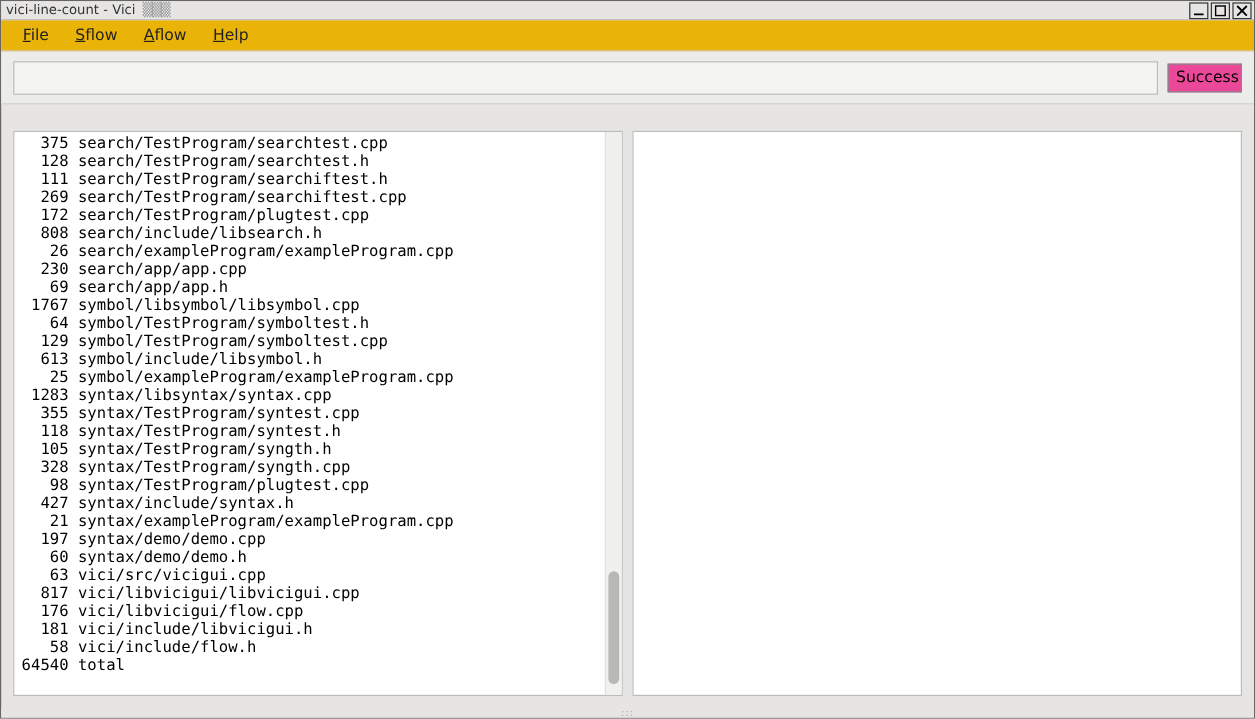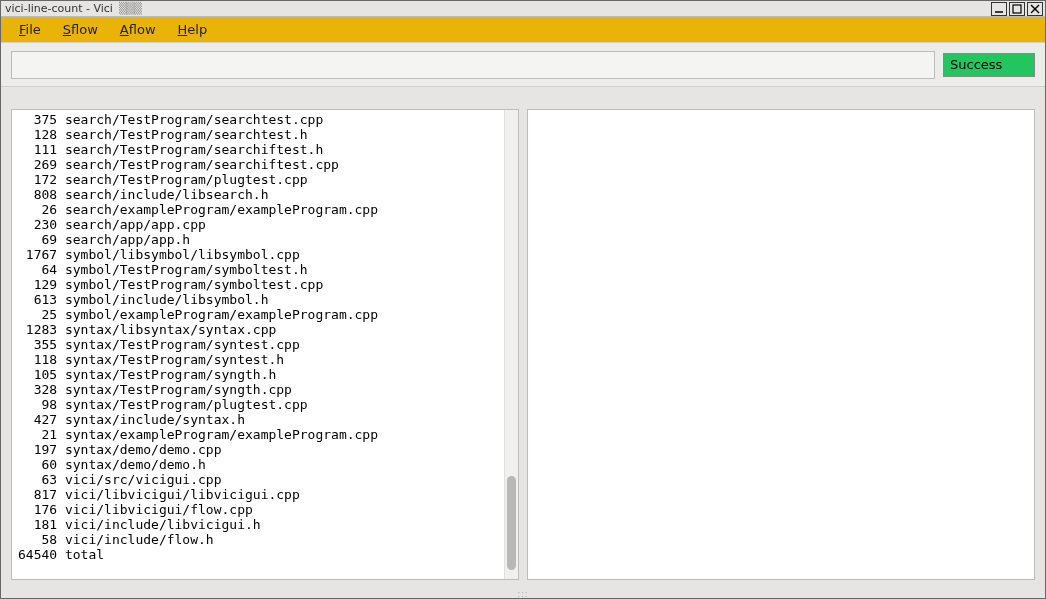--- a/index.html
+++ b/index.html
@@ -10,21 +10,21 @@
   .title-decor { margin-left: 6px; color: #999; letter-spacing: -1px; }
   .title-spacer { flex: 1; }
   .winbtns { display: flex; gap: 2px; }
   .winbtn { width: 16px; height: 14px; border: 1px solid #333; background: #e6e5e4; display: flex; align-items: center; justify-content: center; font-size: 10px; line-height: 1; cursor: pointer; }
   .winbtn svg { width: 10px; height: 10px; }
   .menubar { height: 26px; background: #eab308; border-bottom: 1px solid #d0d0ce; display: flex; align-items: center; padding: 0 8px; gap: 2px; }
   .menuitem { padding: 4px 10px; cursor: pointer; font-size: 13px; color: #222; }
   .menuitem .ul { text-decoration: underline; }
   .toolbar { height: 44px; background: #ececea; border-bottom: 1px solid #d0d0ce; display: flex; align-items: center; padding: 6px 10px; gap: 8px; }
   .cmdinput { flex: 1; height: 28px; border: 1px solid #bcbcba; background: #f4f4f2; padding: 0 6px; font-size: 12px; color: #333; }
-  .status { width: 92px; height: 24px; background: #22c55e; border: 1px solid #888; display: flex; align-items: center; padding: 0 6px; font-size: 13px; color: #000; }
+  .status { width: 62px; height: 24px; background: #ec4899; border: 1px solid #888; display: flex; align-items: center; padding: 0 6px; font-size: 13px; color: #000; }
   .labels { height: 22px; display: flex; padding: 2px 10px 0 10px; }
   .label-col { flex: 1; font-size: 13px; color: #0c4a6e; padding-left: 4px; margin-top: 34px; }
   .content { flex: 1; display: flex; padding: 0 10px 10px 10px; gap: 8px; min-height: 0; }
   .pane-wrap { flex: 1; display: flex; border: 1px solid #bcbcba; background: #fff; min-width: 0; min-height: 0; }
   .pane { flex: 1; overflow: hidden; padding: 2px 0 16px 6px; font-family: "DejaVu Sans Mono", "Liberation Mono", monospace; font-size: 13px; line-height: 15px; white-space: pre; color: #000; }
   .scrollbar { width: 14px; background: #f0f0ee; position: relative; border-left: 1px solid #e0e0de; }
   .scroll-thumb { position: absolute; left: 2px; right: 2px; background: #b8b8b6; border-radius: 5px; }
   .stdout-thumb { top: 78%; height: 20%; }
   .bottom-grip { height: 8px; background: #e6e5e4; display: flex; justify-content: center; align-items: center; color: #aaa; font-size: 8px; letter-spacing: 1px; }
 </style>

